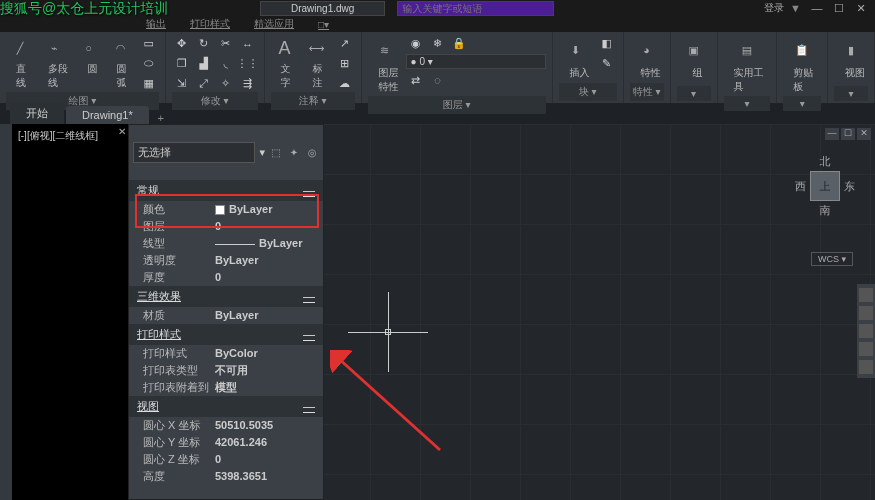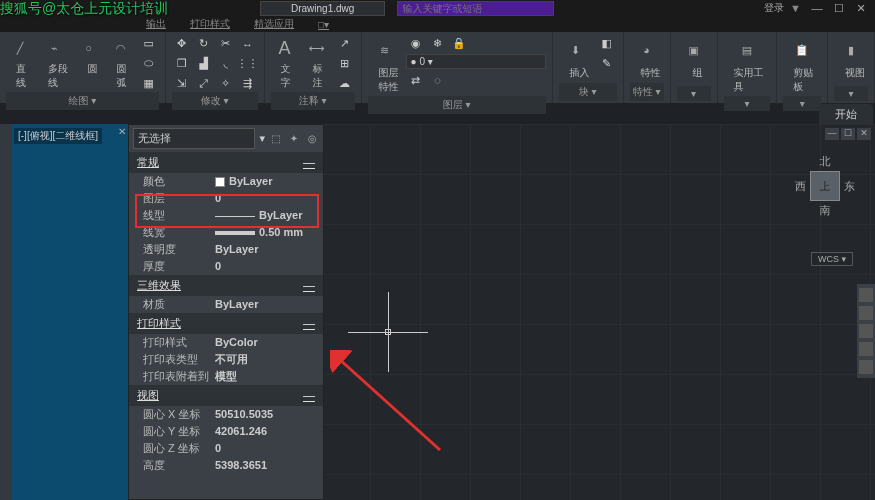--- a/index.html
+++ b/index.html
@@ -26,27 +26,27 @@
 .ribbon-icons { display: flex; gap: 4px; flex: 1; align-items: flex-start; }
 .ribbon-btn { display: flex; flex-direction: column; align-items: center; gap: 2px; padding: 2px; cursor: pointer; min-width: 28px; }
 .ribbon-btn-sm { width: 20px; height: 18px; display: flex; align-items: center; justify-content: center; cursor: pointer; }
 .ribbon-ico { width: 24px; height: 24px; display: flex; align-items: center; justify-content: center; color: #aaa; }
 .ribbon-ico-big { width: 30px; height: 28px; }
 .ribbon-lbl { font-size: 10px; color: #bbb; margin-left: 8px; }
 .ribbon-footer { text-align: center; font-size: 10px; color: #999; padding: 2px 0; background: #2d3237; }
 .layer-combo { width: 140px; background: #2b2f33; border: 1px solid #444; padding: 1px 4px; font-size: 10px; color: #ccc; }
 
 
-.file-tabs { height: 20px; background: #1e2226; display: flex; align-items: flex-end; padding-left: 10px; flex-direction: column; }
+.file-tabs { height: 20px; background: #1e2226; display: flex; align-items: flex-end; padding-left: 10px; }
 .file-tab { padding: 3px 16px; font-size: 11px; background: #2b3035; border-radius: 4px 4px 0 0; margin-right: 2px; cursor: pointer; }
 .file-tab.active { background: #3a4046; }
 .file-tab-add { width: 20px; text-align: center; cursor: pointer; color: #888; }
 
 
-.main { position: relative; height: 376px; background: #0c4a6e; }
+.main { position: relative; height: 376px; background: #000000; }
 .left-strip { position: absolute; left: 0; top: 0; width: 12px; height: 100%; background: #33393f; }
 .viewport-label { position: absolute; left: 14px; top: 4px; background: rgba(0,0,0,0.3); padding: 1px 4px; font-size: 10px; color: #ccc; }
 .close-x { position: absolute; left: 118px; top: 2px; font-size: 10px; cursor: pointer; color: #aaa; }
 
 
 .canvas { position: absolute; left: 320px; right: 0; top: 0; bottom: 0; background: #23272b;
   background-image: linear-gradient(#2a2e32 1px, transparent 1px), linear-gradient(90deg, #2a2e32 1px, transparent 1px);
   background-size: 50px 50px; }
 
 
@@ -68,21 +68,21 @@
 
 .right-strip { position: absolute; right: 0; top: 160px; width: 18px; display: flex; flex-direction: column; gap: 4px; padding: 4px 2px; background: #3a4046; }
 .right-strip div { width: 14px; height: 14px; background: #555; cursor: pointer; }
 
 
 .vp-ctrl { position: absolute; right: 4px; top: 4px; display: flex; gap: 2px; }
 .vp-ctrl span { width: 14px; height: 12px; background: #3a4046; font-size: 9px; text-align: center; cursor: pointer; color: #aaa; }
 
 
 .props { position: absolute; left: 128px; top: 0; width: 196px; bottom: 0; background: #3a4046; border: 1px solid #222; display: flex; flex-direction: column; }
-.props-head { display: flex; align-items: center; padding: 3px 4px; gap: 4px; }
+.props-head { display: flex; align-items: center; padding: 17px 4px; gap: 4px; }
 .props-sel { flex: 1; background: #2b2f33; border: 1px solid #555; padding: 2px 4px; font-size: 11px; color: #ccc; }
 .props-icon { width: 14px; height: 14px; display: flex; align-items: center; justify-content: center; cursor: pointer; color: #aaa; font-size: 10px; }
 .props-section { background: #2d3237; padding: 3px 8px; font-size: 11px; color: #ddd; display: flex; justify-content: space-between; align-items: center; text-decoration: underline; }
 .props-section .collapse { cursor: pointer; font-size: 12px; }
 .props-row { display: flex; padding: 1px 2px 1px 14px; font-size: 11px; line-height: 15px; }
 .props-row .pk { width: 72px; color: #bbb; }
 .props-row .pv { flex: 1; color: #ccc; font-weight: bold; }
 .props-body { overflow-y: auto; flex: 1; }
 .highlight-box { position: absolute; border: 2px solid #e03030; }
 .swatch { display: inline-block; width: 10px; height: 10px; background: #fff; margin-right: 4px; vertical-align: middle; border: 1px solid #888; }
@@ -342,24 +342,20 @@
         </div>
         <div class="props-row">
           <div class="pk">图层</div>
           <div class="pv">0</div>
         </div>
         <div class="props-row">
           <div class="pk">线型</div>
           <div class="pv"><span class="lineswatch"></span>ByLayer</div>
         </div>
         <div class="props-row">
-          <div class="pk">线宽</div>
-          <div class="pv"><span class="lwswatch"></span>0.50 mm</div>
-        </div>
-        <div class="props-row">
           <div class="pk">透明度</div>
           <div class="pv">ByLayer</div>
         </div>
         <div class="props-row">
           <div class="pk">厚度</div>
           <div class="pv">0</div>
         </div>
         <div class="props-section">
           <span>三维效果</span>
           <span class="collapse">—</span>

